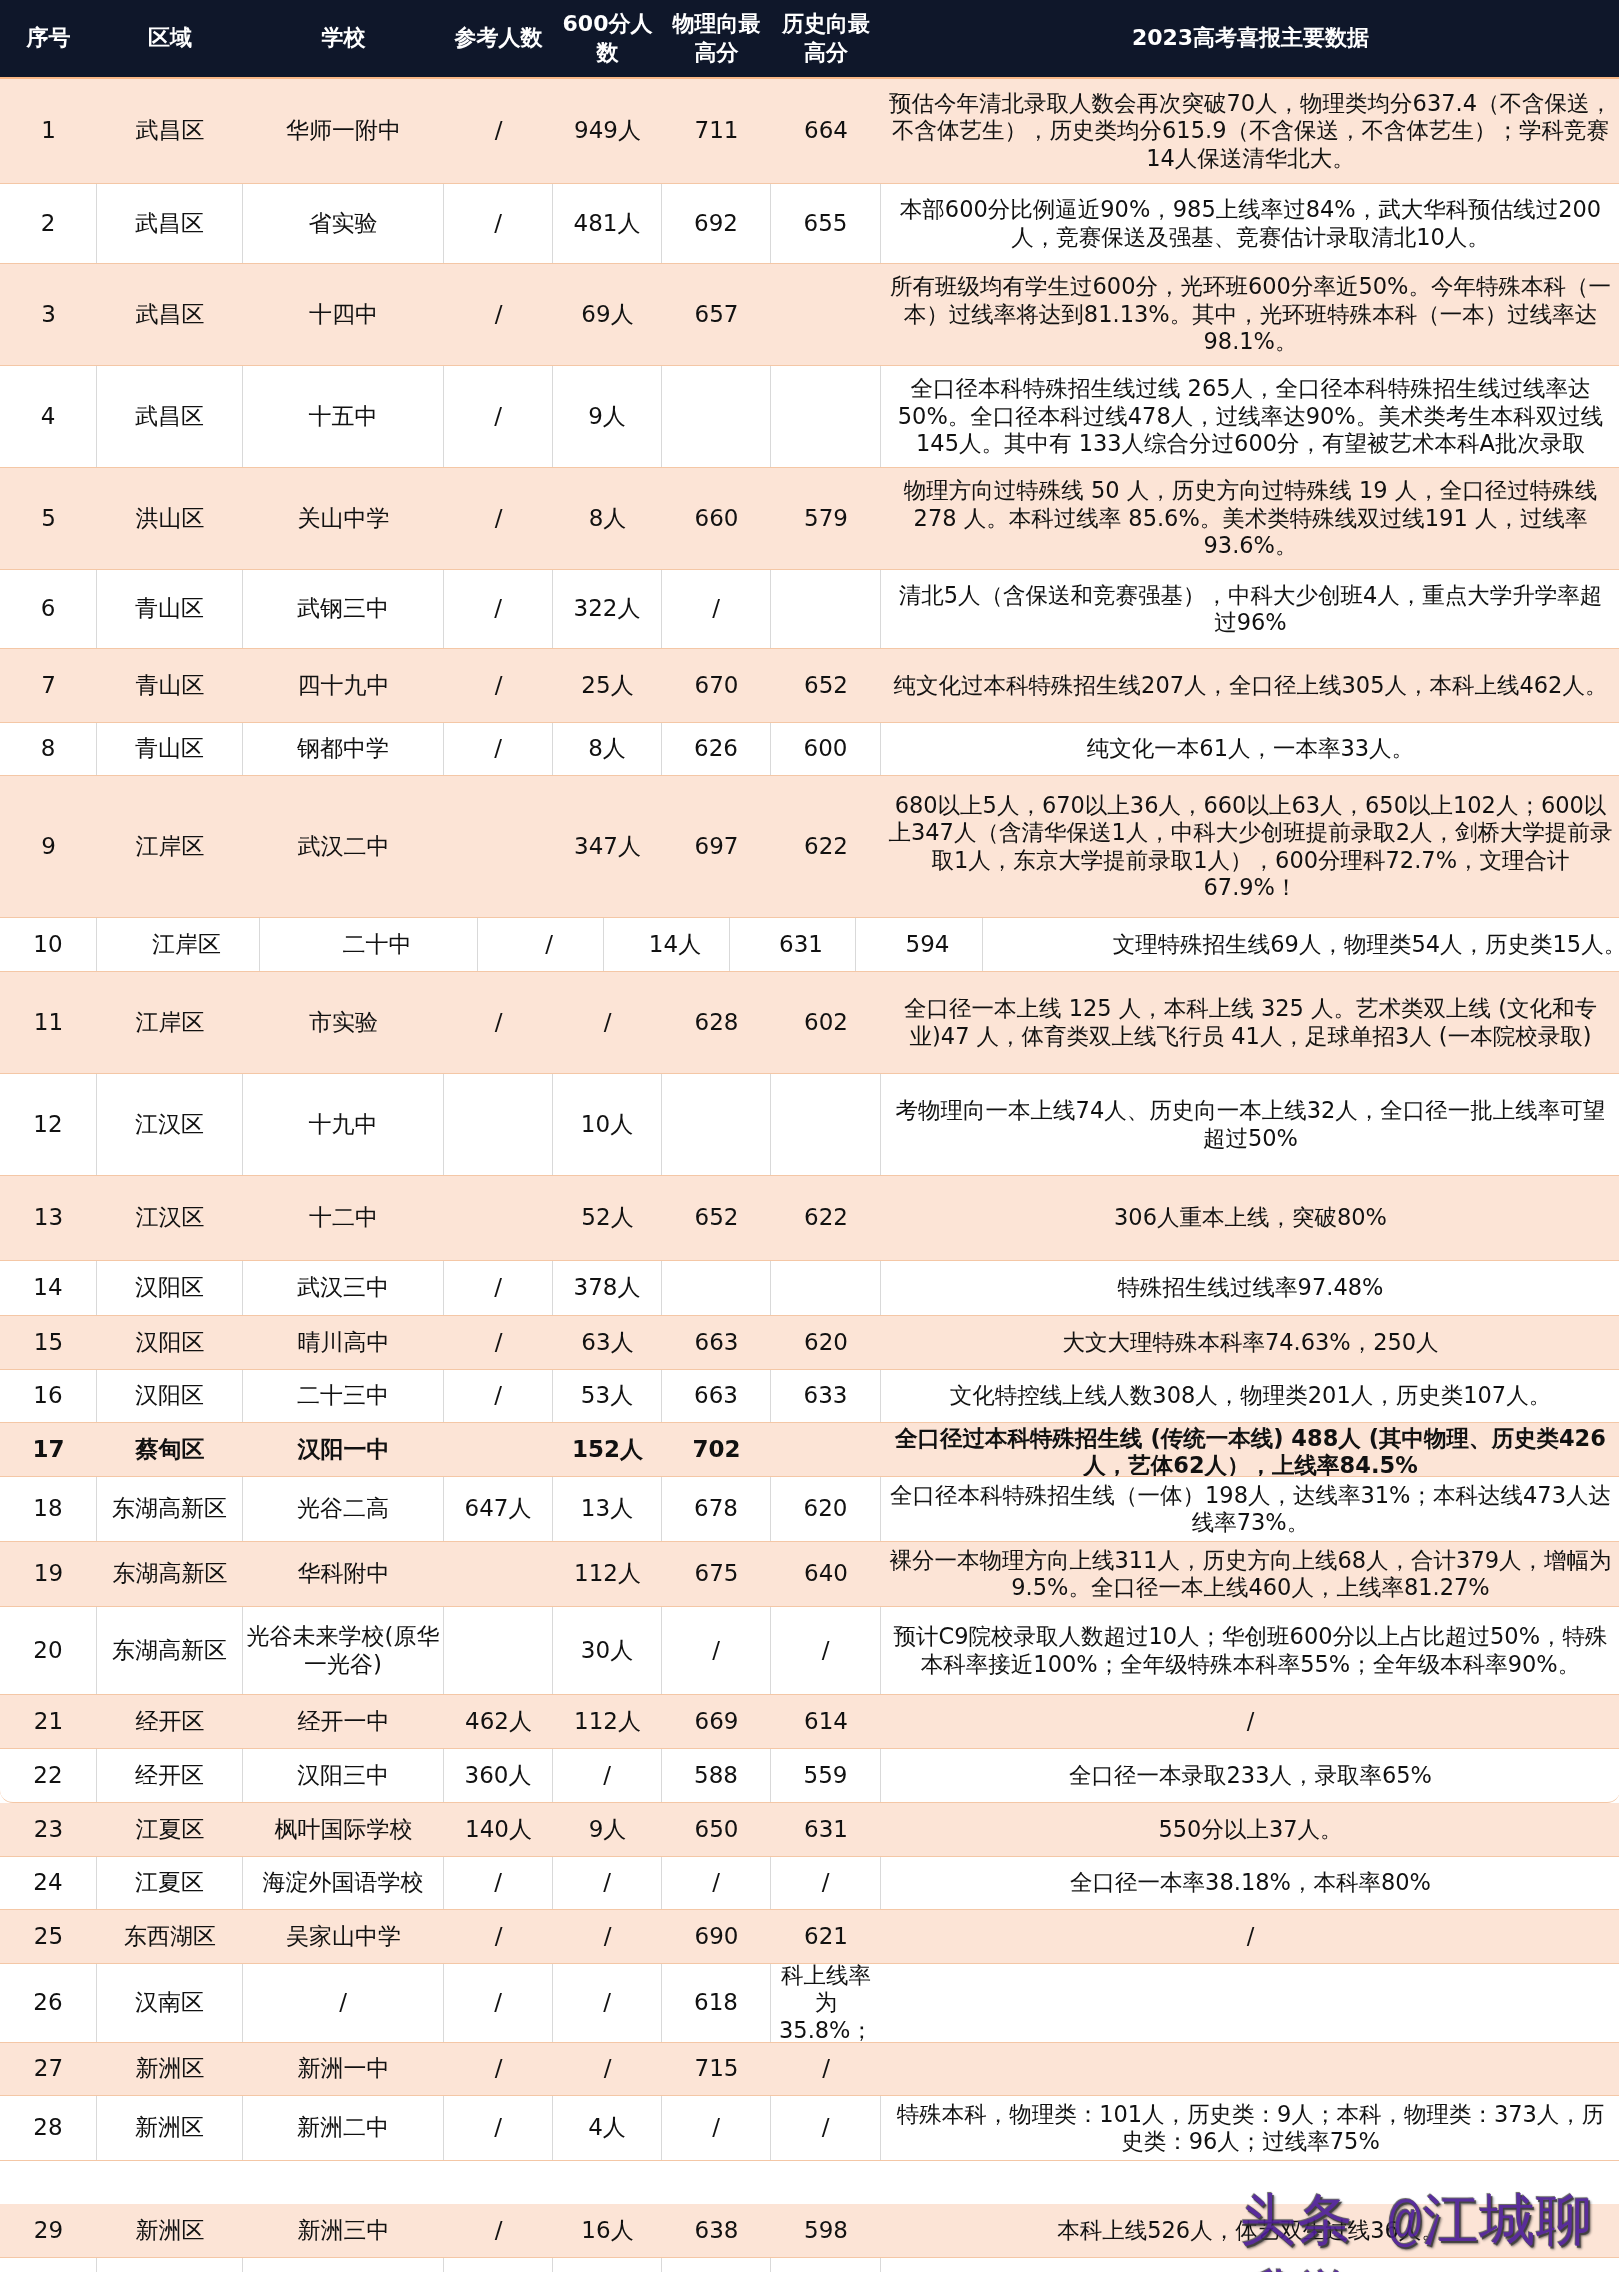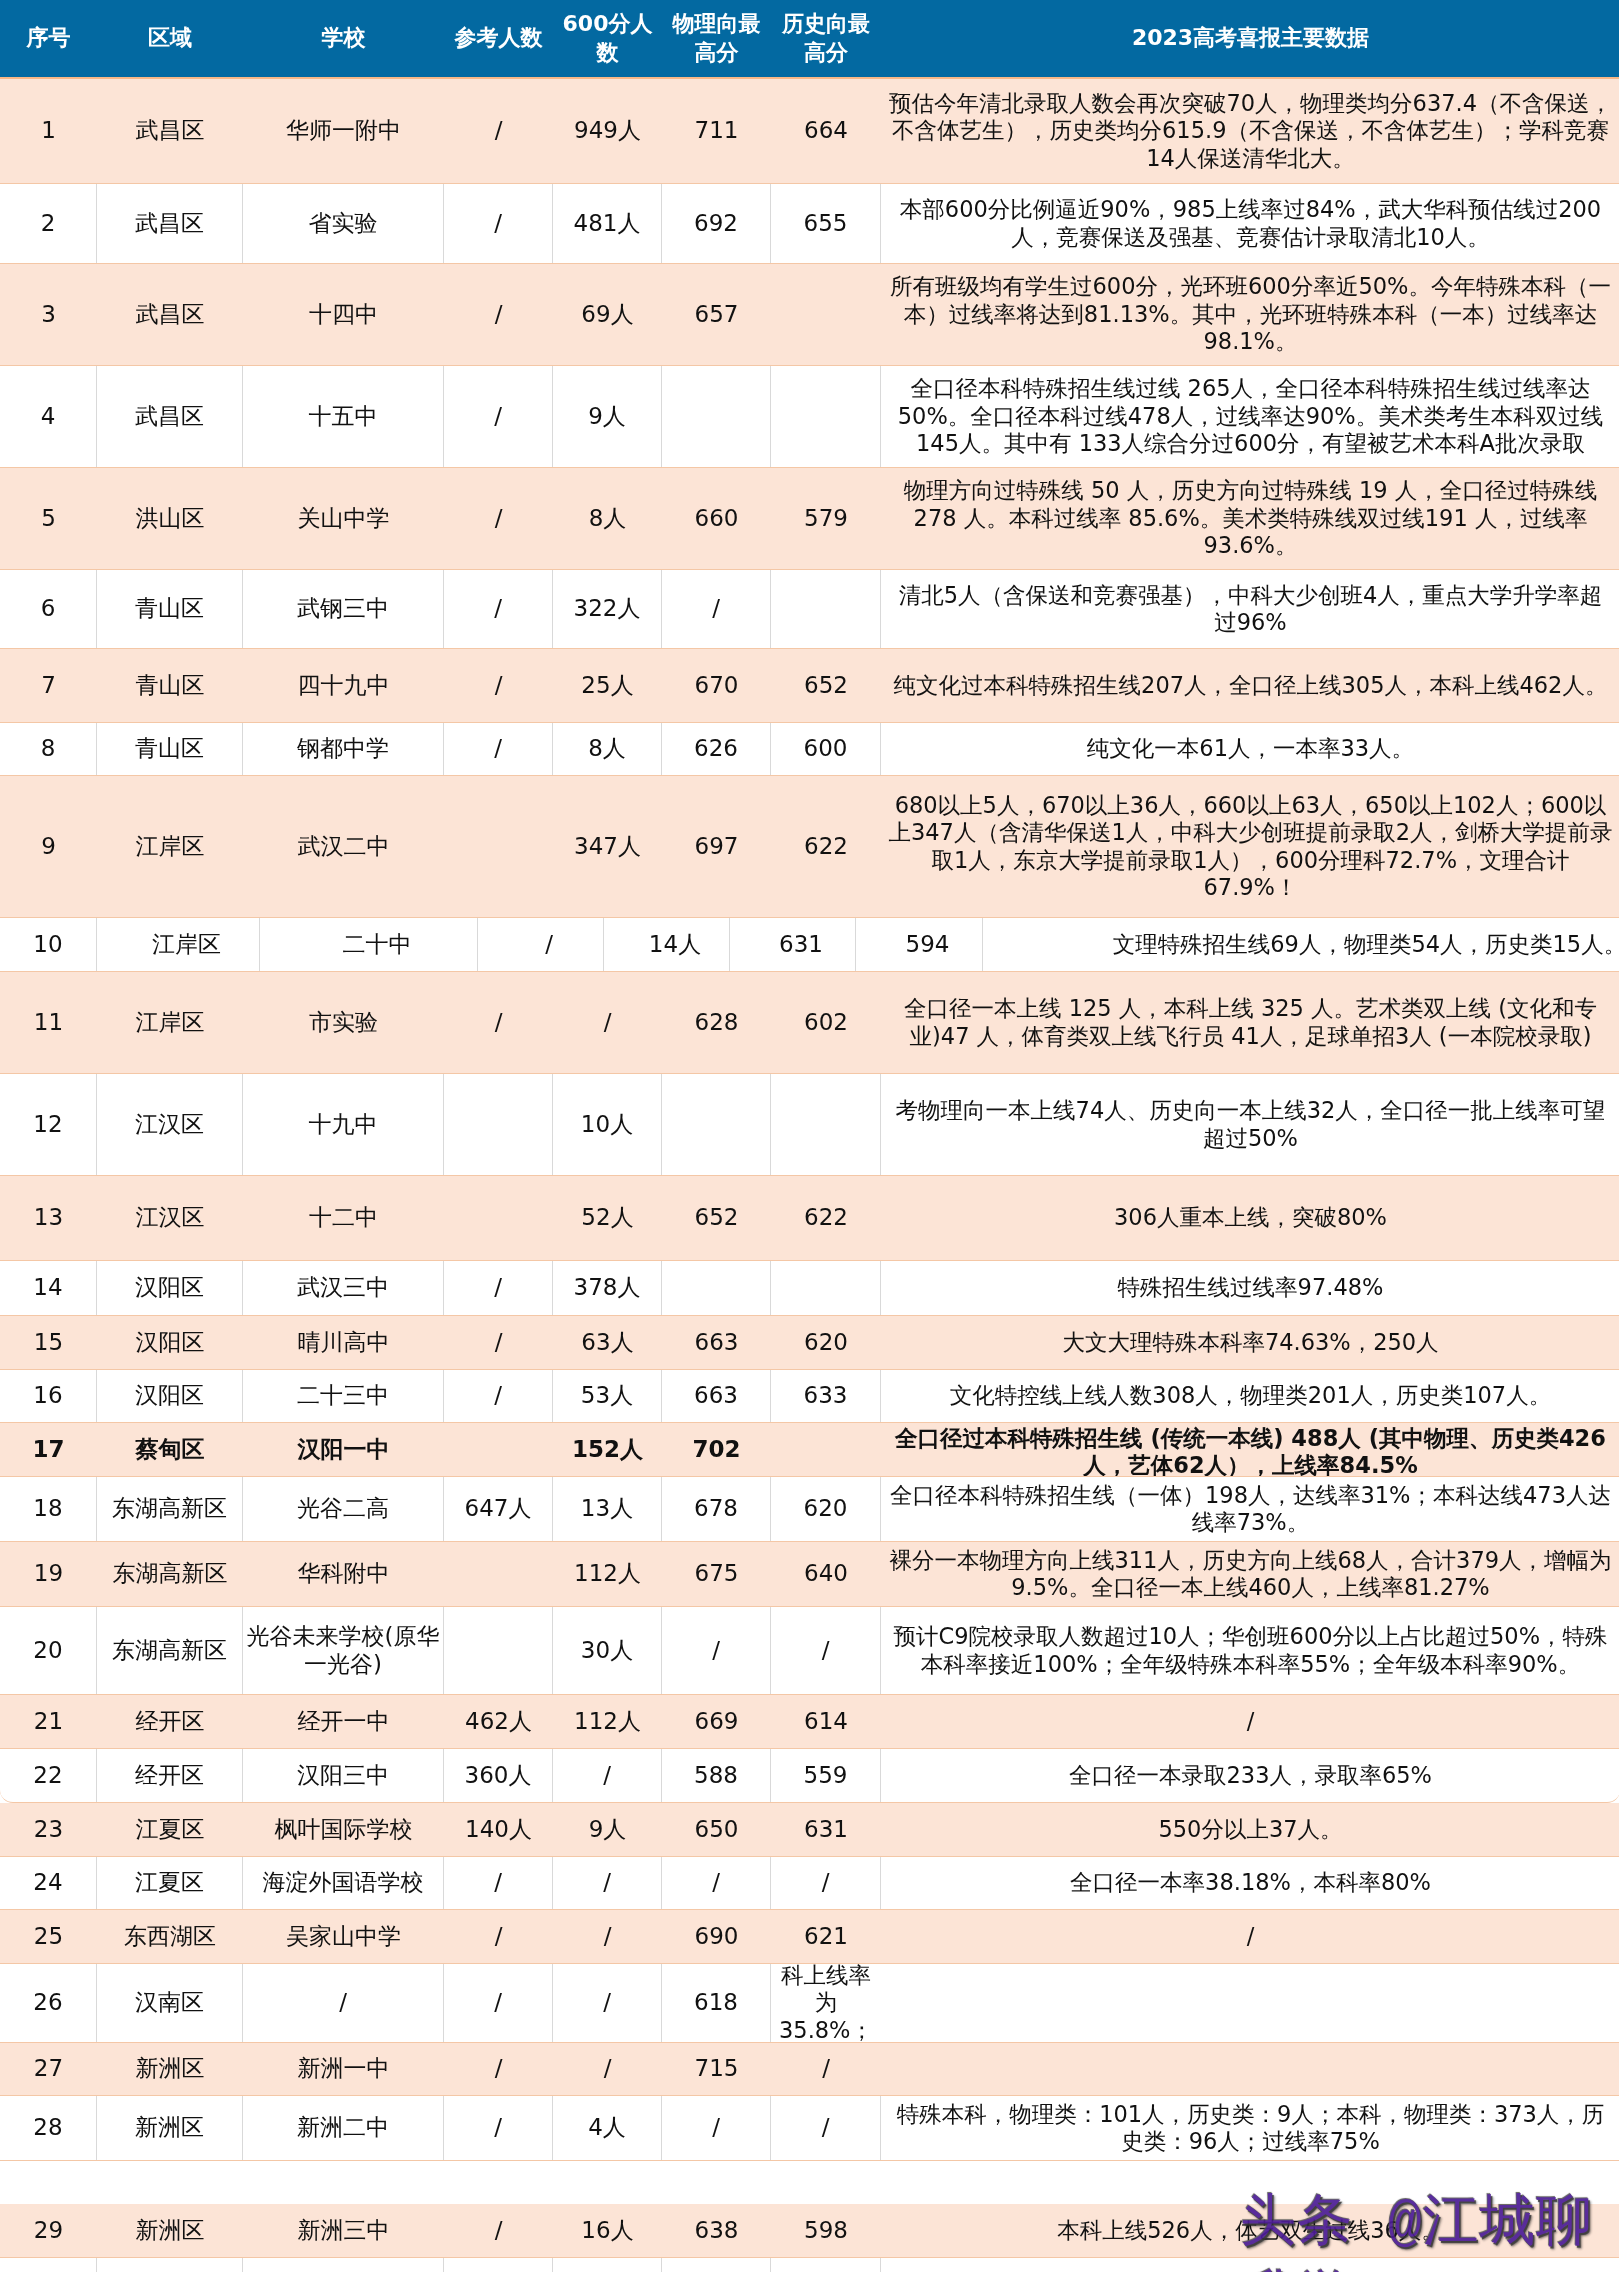--- a/index.html
+++ b/index.html
@@ -3,21 +3,21 @@
 <meta charset="utf-8">
 <style>
   html, body { margin: 0; padding: 0; background: #ffffff; }
   body { width: 1620px; height: 2273px; position: relative; overflow: hidden;
          font-family: "DejaVu Sans", "Liberation Sans", sans-serif; color: #111; }
   .table { position: absolute; left: 0; top: 0; width: 1620px; }
   .row { display: grid; grid-template-columns: 97px 146px 201px 109px 109px 109px 110px 739px;
          box-sizing: border-box; border-bottom: 1.6px solid #F4C7A6; }
   .row.odd { background: #FCE4D6; }
   .row.even { background: #FFFFFF; }
-  .row.header { background: #0369a1; height: 79px; border-bottom: 2.5px solid #F9B887; }
+  .row.header { background: #0f172a; height: 79px; border-bottom: 2.5px solid #F9B887; }
   .cell { display: flex; align-items: center; justify-content: center; text-align: center;
           box-sizing: border-box; overflow: hidden; font-size: 23px; line-height: 1.18;
           padding: 0 3.3px; }
   .row.even .cell { border-right: 0.8px solid #D9D9D9; }
   .row.even .cell:last-child { border-right: none; }
   .row.header .cell { color: #ffffff; font-weight: bold; font-size: 22px; line-height: 1.3; }
   .cell.detail { padding: 0 6.5px; font-size: 22.5px; line-height: 1.22; align-items: center; }
   .cell.detail.clip { align-items: flex-start; padding-top: 1.6px; }
   .watermark { position: absolute; left: 1240px; top: 2183px; font-size: 56px; color: #4c1d95;
                font-family: Liberation Mono, monospace; letter-spacing: 0.8px;

